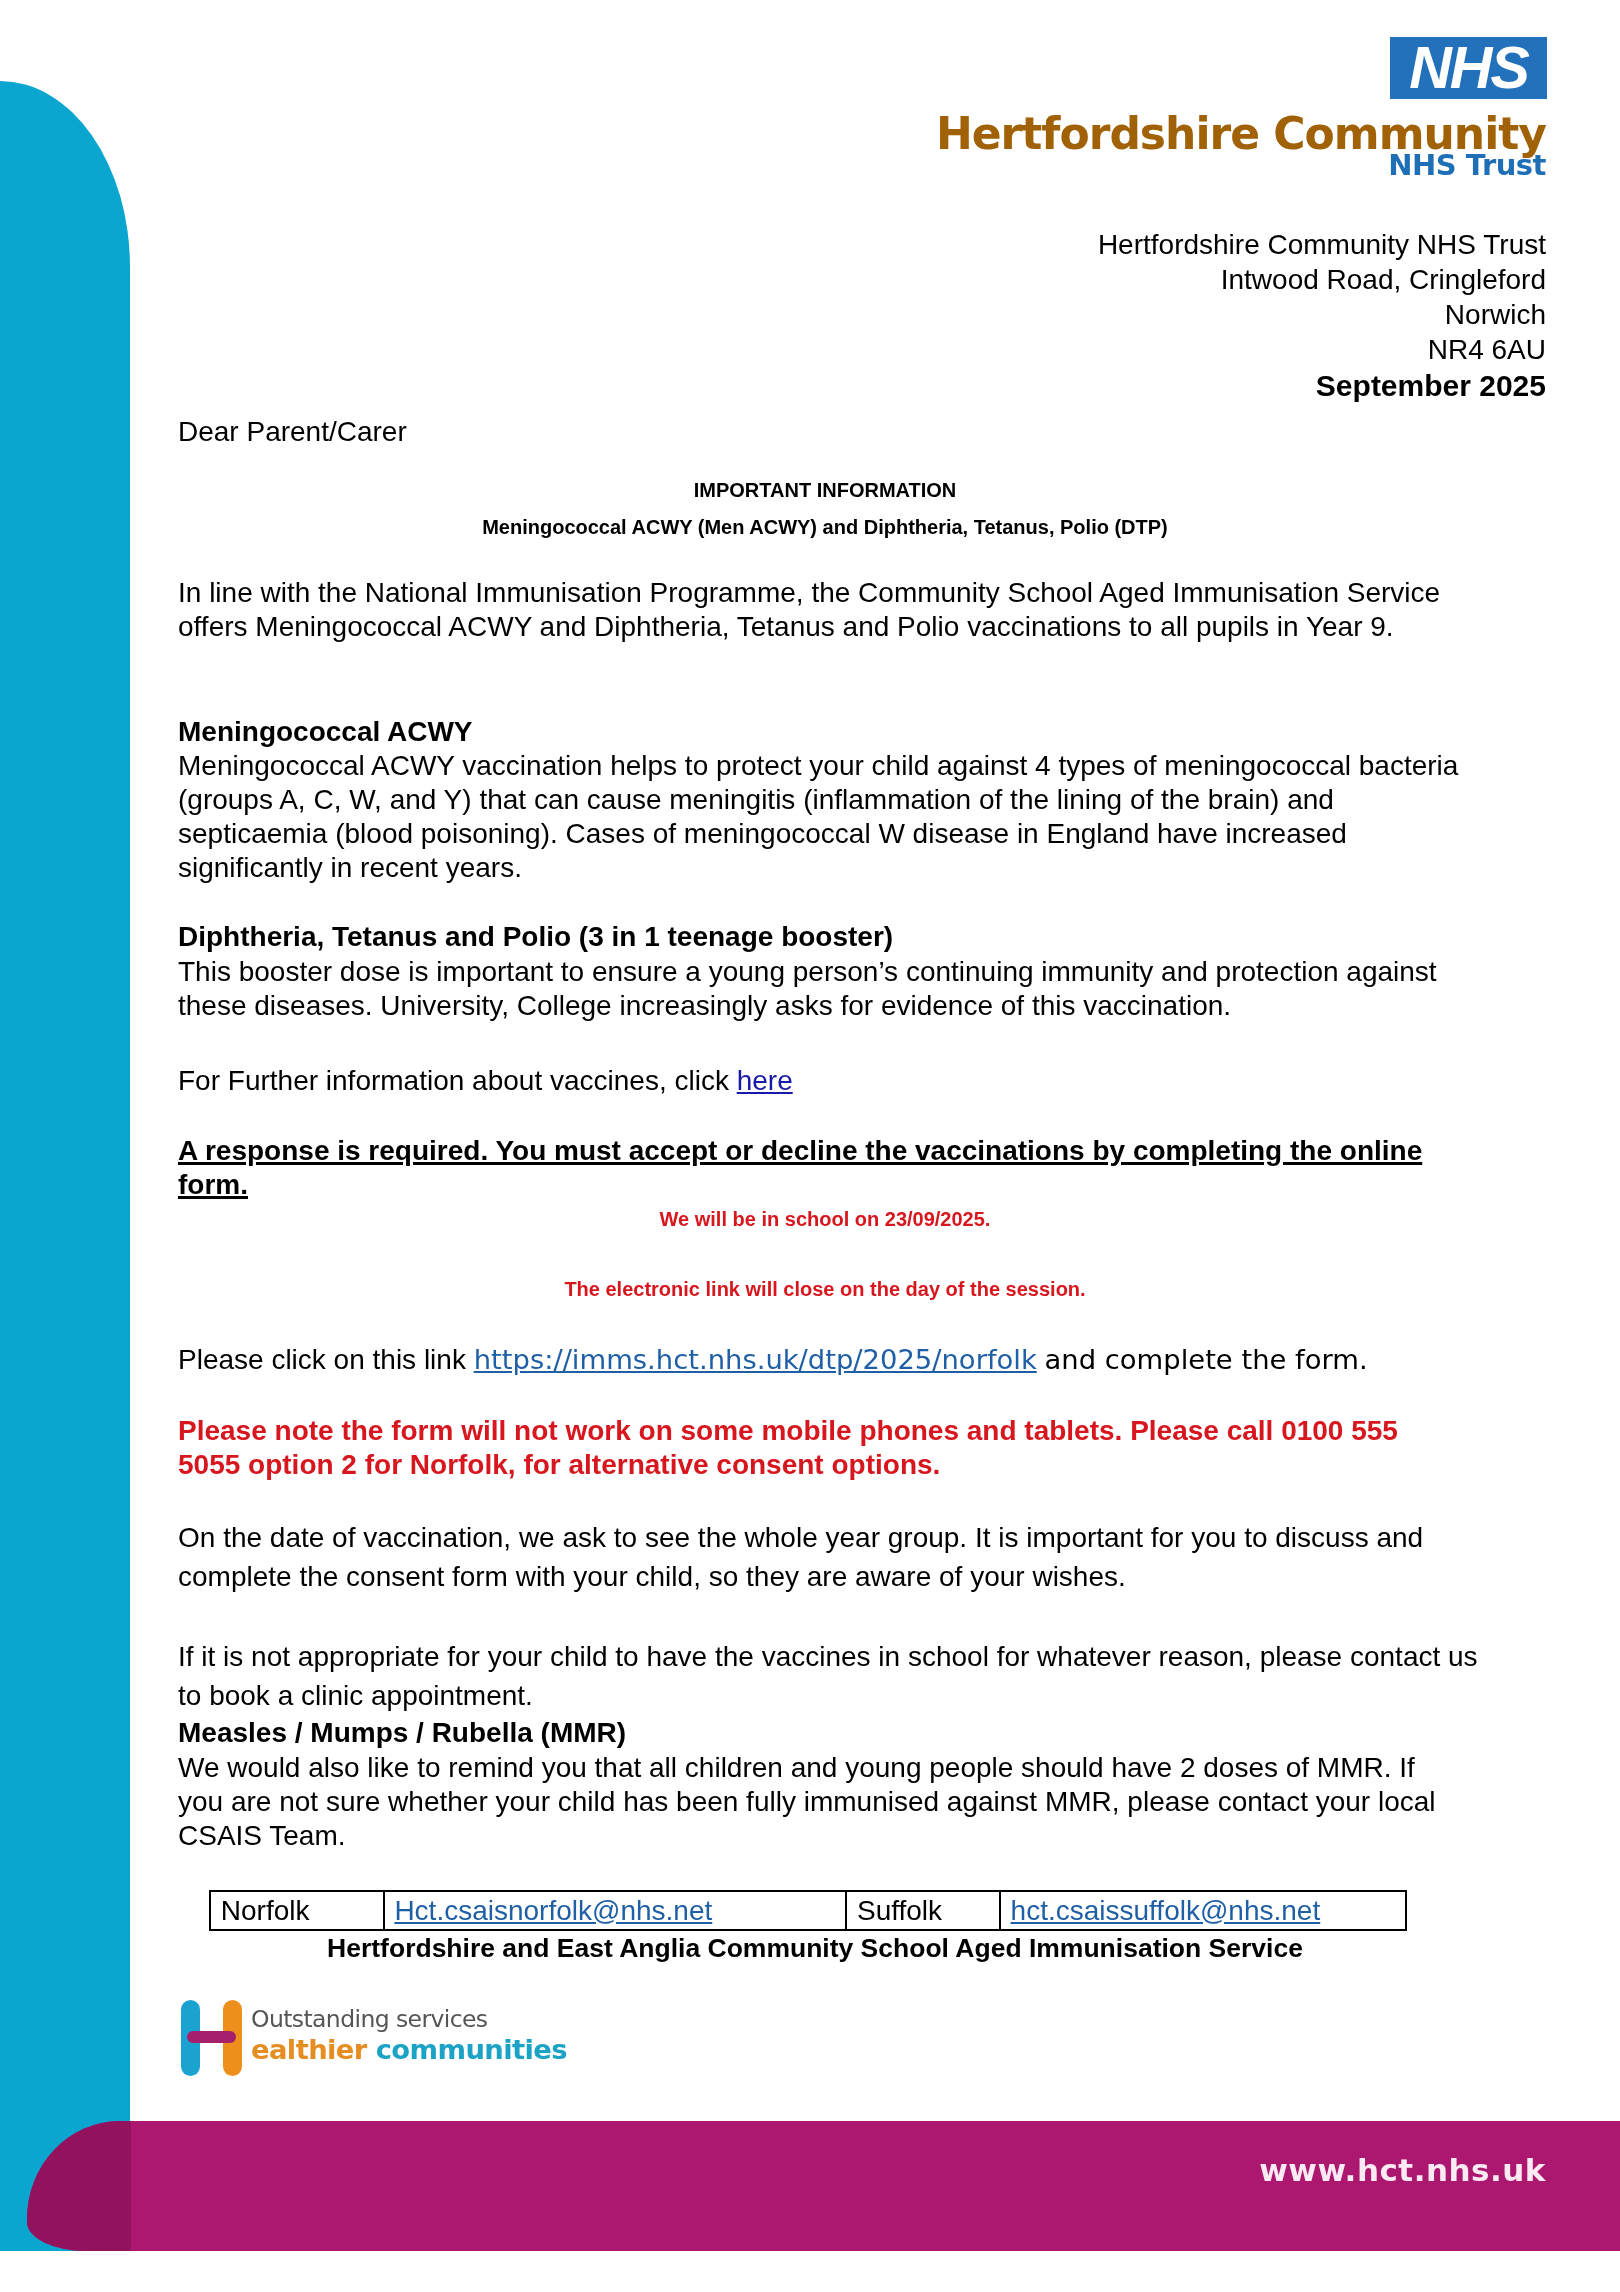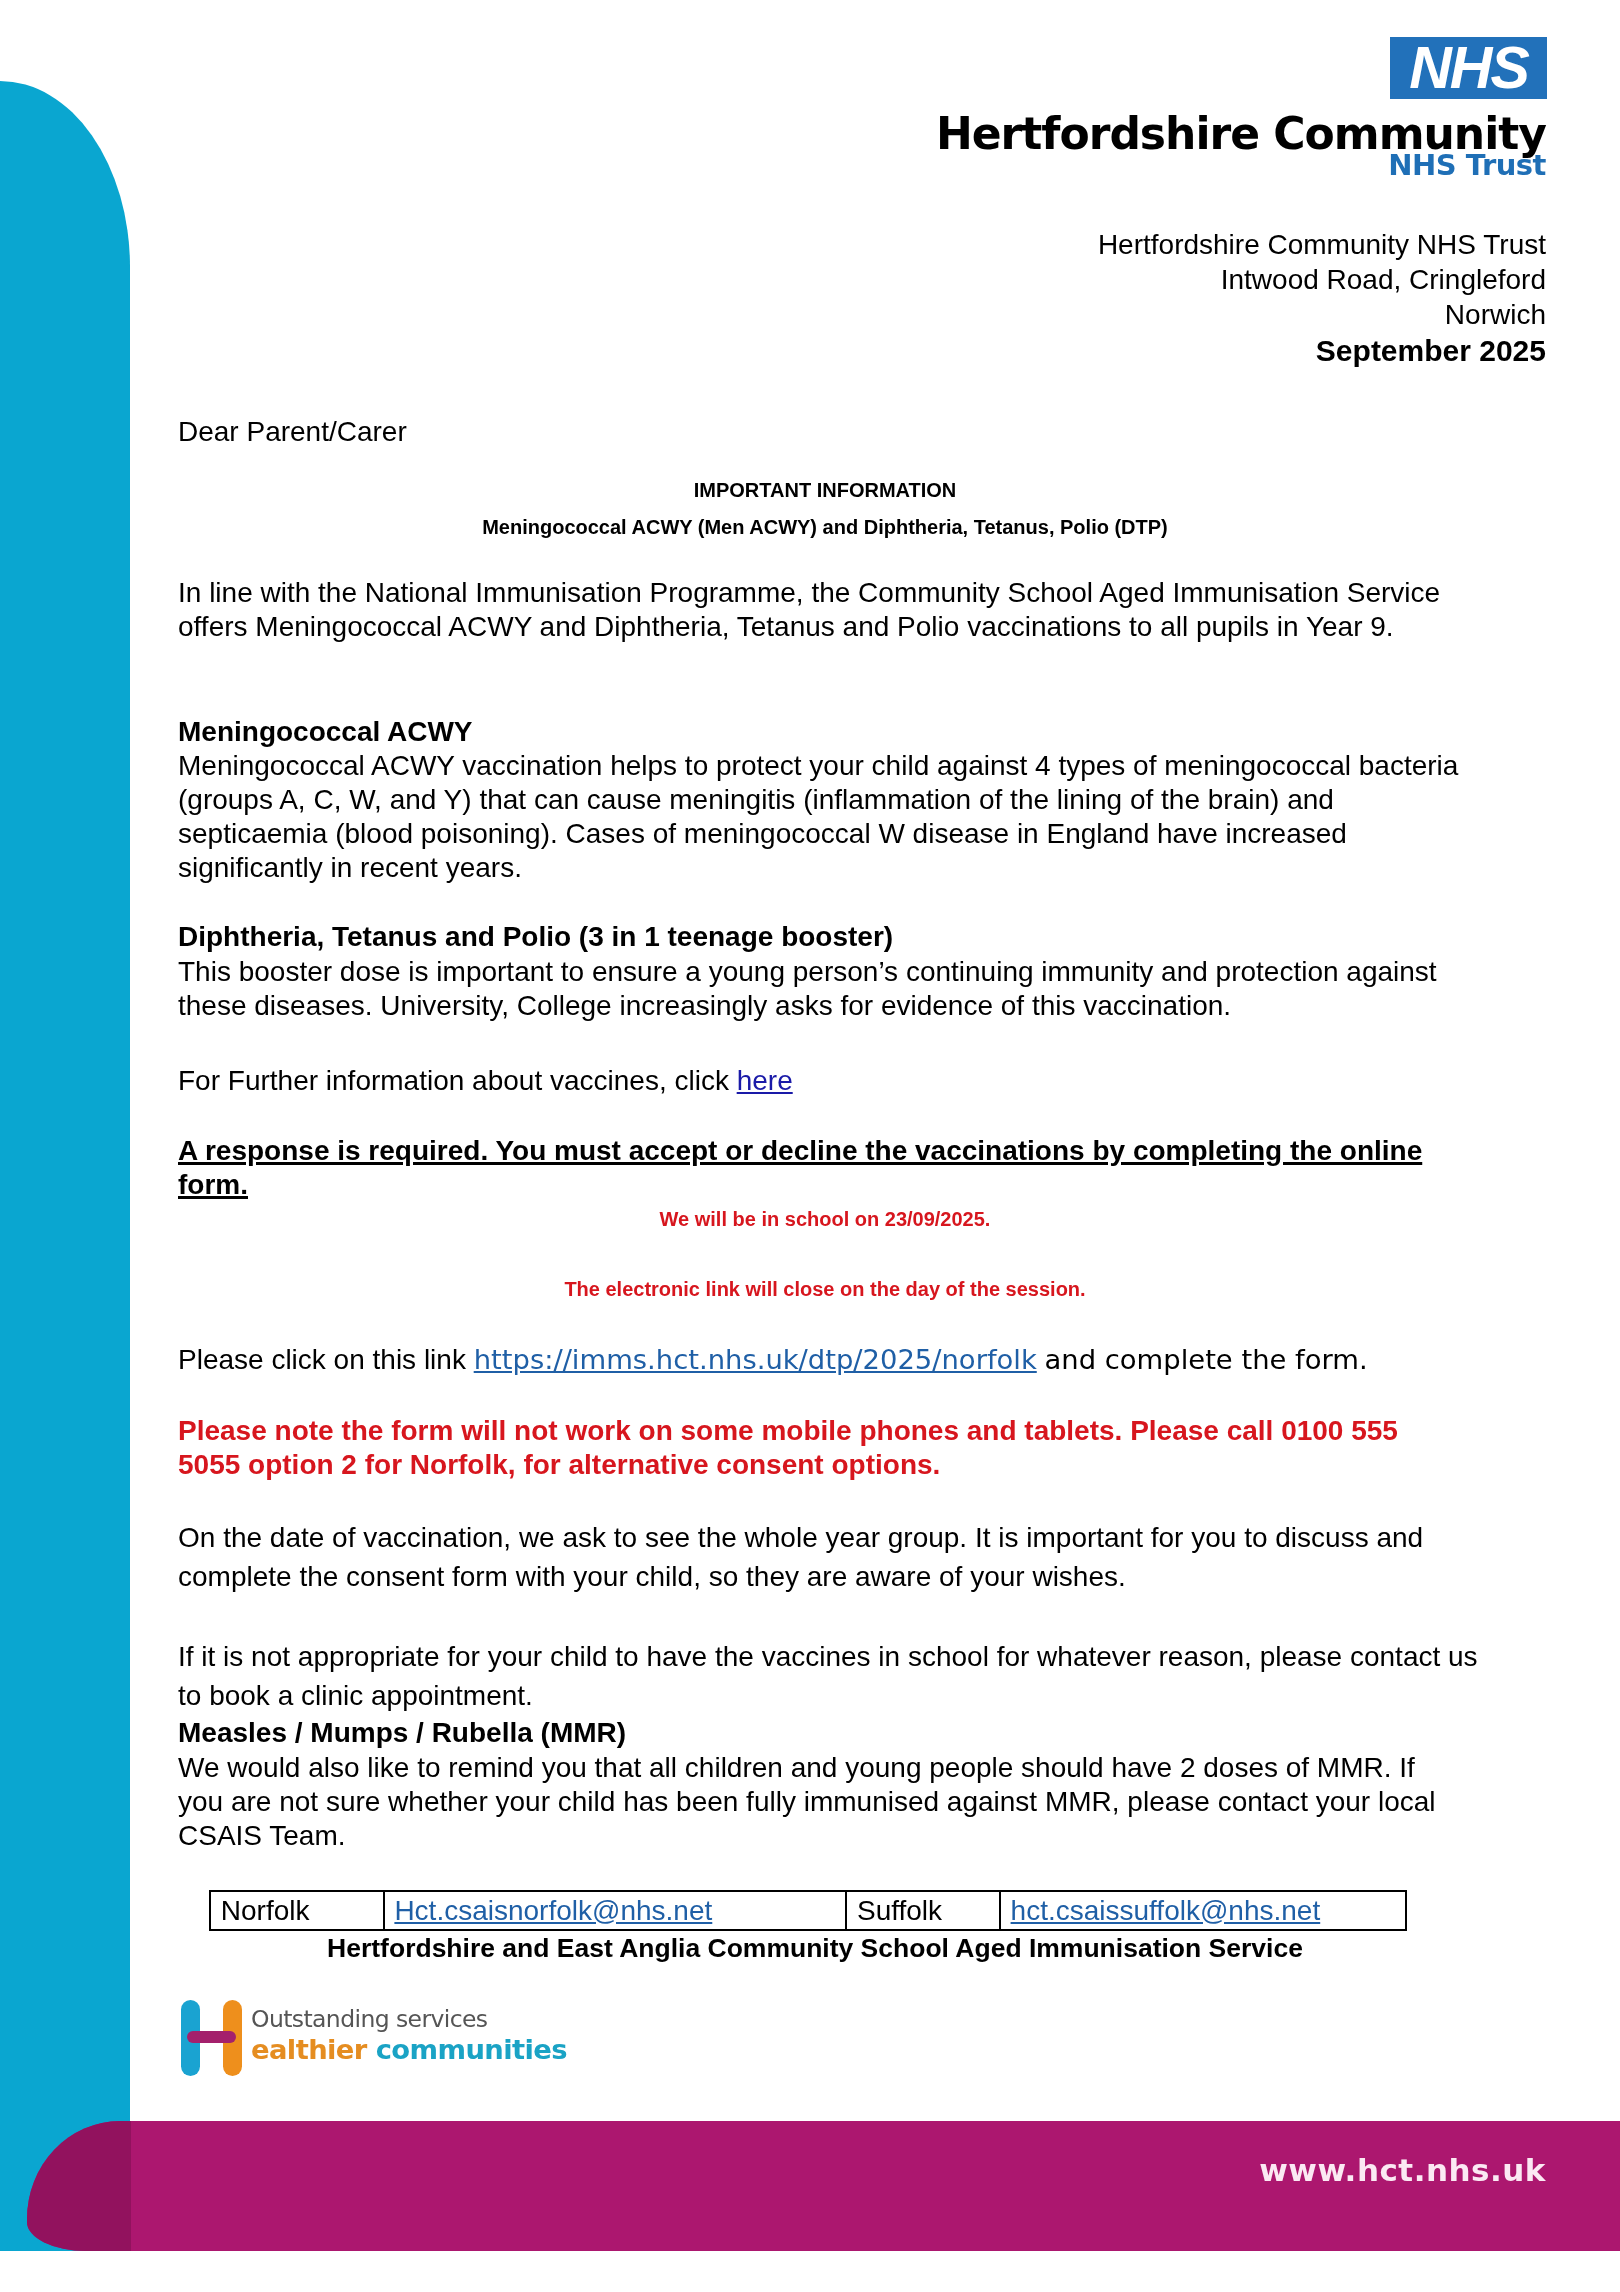--- a/index.html
+++ b/index.html
@@ -5,21 +5,21 @@
   html, body { margin:0; padding:0; }
   body { width:1620px; height:2293px; position:relative; background:#ffffff; overflow:hidden;
          font-family:"Liberation Sans", sans-serif; color:#000; }
   .abs { position:absolute; }
   .blue-band { left:0; top:81px; width:130px; height:2170px; background:#0aa6d0; border-top-right-radius:137px 196px; }
   .mag-band { left:26.5px; top:2121px; width:1594px; height:130px; background:#ac176f; border-top-left-radius:93px 98px; border-bottom-left-radius:59px 29px; }
   .mag-overlap { left:26.5px; top:2121px; width:104px; height:130px; background:#92125e; border-top-left-radius:93px 98px; border-bottom-left-radius:59px 29px; }
   .url { right:74px; top:2152px; font-size:35px; font-weight:bold; color:#fbe9f3; letter-spacing:0.5px; font-family:"DejaVu Sans", sans-serif; font-size:31px; }
   .nhs-box { left:1390px; top:37px; width:157px; height:62px; background:#2271ba; color:#fff; font-weight:bold; font-style:italic;
              font-size:59px; line-height:62px; text-align:center; letter-spacing:-2px; font-family:"Liberation Sans", sans-serif; }
-  .org-name { right:74px; top:108px; font-size:44px; font-weight:bold; color:#000000; font-family:"DejaVu Sans", sans-serif; letter-spacing:-1px;text-align:right; }
+  .org-name { right:74px; top:108px; font-size:44px; font-weight:bold; color:#a16207; font-family:"DejaVu Sans", sans-serif; letter-spacing:-1px;text-align:right; }
   .org-sub { right:74px; top:148px; font-size:29px; font-weight:bold; color:#1f6fb6; font-family:"DejaVu Sans", sans-serif; letter-spacing:-0.5px;}
   .addr { right:74px; top:227px; text-align:right; font-size:28px; line-height:35px; }
   .addr .b { font-weight:bold; font-size:30px; line-height:37px; }
   .txt { left:178px; font-size:28px; line-height:34px; width:1313px; }
   .center { left:178px; width:1294px; text-align:center; font-size:20px; line-height:36px; }
   .bold { font-weight:bold; }
   .red { color:#d7161e; font-weight:bold; }
   a.lnk { color:#1a1aa8; text-decoration:underline; }
   a.url-lnk { color:#1f5fa6; text-decoration:underline; font-family:"DejaVu Sans", sans-serif; font-size:27.4px; }
   .ul { text-decoration:underline; text-decoration-thickness:2.9px; }
@@ -44,20 +44,21 @@
 <div class="abs url">www.hct.nhs.uk</div>
 
 <div class="abs nhs-box">NHS</div>
 <div class="abs org-name">Hertfordshire Community</div>
 <div class="abs org-sub">NHS Trust</div>
 
 <div class="abs addr">
   <div>Hertfordshire Community NHS Trust</div>
   <div>Intwood Road, Cringleford</div>
   <div>Norwich</div>
+  <div>NR4 6AU</div>
   <div class="b">September 2025</div>
 </div>
 
 <div class="abs txt" style="top:415px;">Dear Parent/Carer</div>
 
 <div class="abs center bold" style="top:472px;">IMPORTANT INFORMATION</div>
 <div class="abs center bold" style="top:509px;">Meningococcal ACWY (Men ACWY) and Diphtheria, Tetanus, Polio (DTP)</div>
 
 <div class="abs txt" style="top:576px;">In line with the National Immunisation Programme, the Community School Aged Immunisation Service offers Meningococcal ACWY and Diphtheria, Tetanus and Polio vaccinations to all pupils in Year 9.</div>
 

